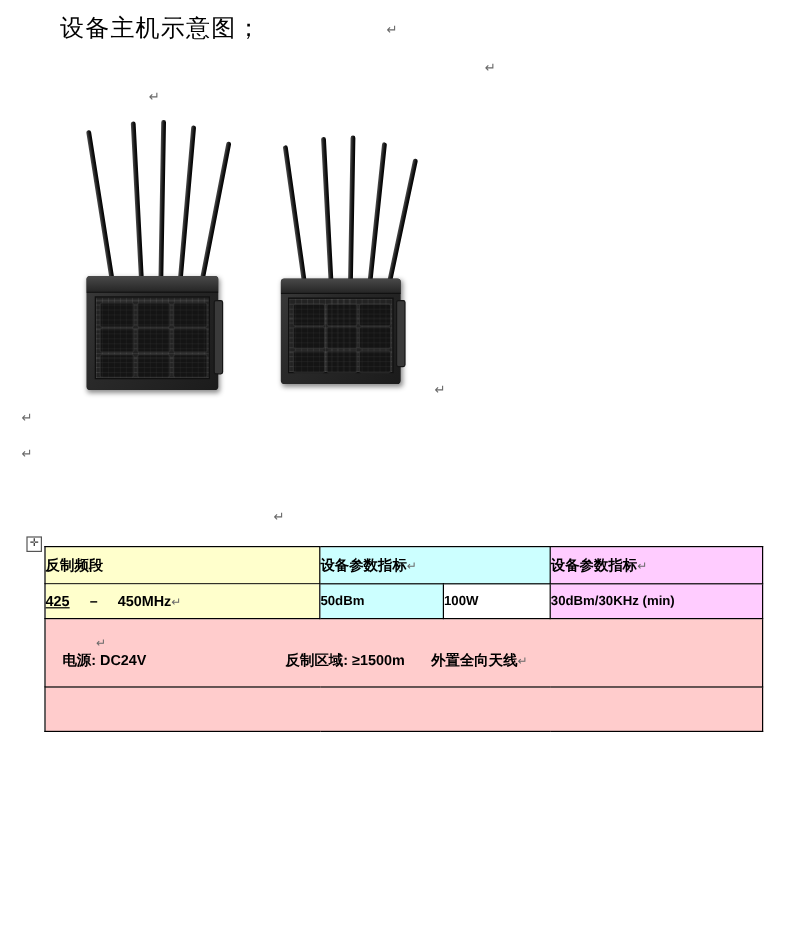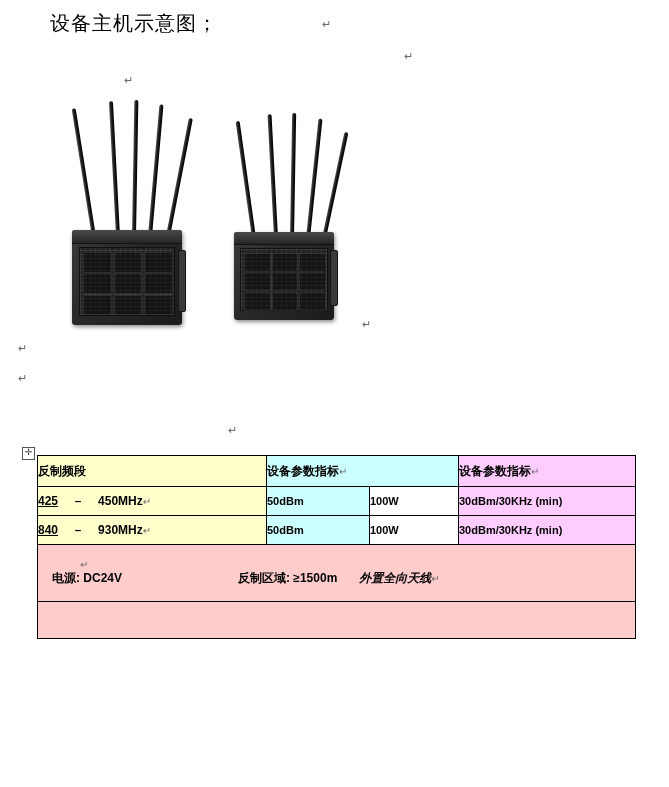--- a/index.html
+++ b/index.html
@@ -140,21 +140,21 @@
     font-size: 12px;
     padding-left: 14px;
     vertical-align: middle;
   }
   .footer-row2 td {
     background: #ffcccc;
     height: 36px;
   }
   .foot-inner { position: relative; }
   .foot-inner .seg2 { margin-left: 116px; }
-  .foot-inner .seg3 { margin-left: 22px; font-style: italic; }
+  .foot-inner .seg3 { margin-left: 22px; }
 
   .mark {
     color: #6a6a6a;
     font-weight: normal;
     font-size: 10px;
     font-family: "Liberation Sans", sans-serif;
   }
   .tbl-handle {
     position: absolute;
     left: 22px;
@@ -249,28 +249,20 @@
 
       <tr>
         <td class="col-band band-cell">
           <span class="lo">425</span><span class="dash">－</span><span class="hi">450MHz</span><span class="mark">↵</span>
         </td>
         <td class="col-avg">50dBm</td>
         <td class="col-avg2">100W</td>
         <td class="col-chan">30dBm/30KHz (min)</td>
       </tr>
 
-      <tr>
-        <td class="col-band band-cell">
-          <span class="lo">840</span><span class="dash">－</span><span class="hi">930MHz</span><span class="mark">↵</span>
-        </td>
-        <td class="col-avg">50dBm</td>
-        <td class="col-avg2">100W</td>
-        <td class="col-chan">30dBm/30KHz (min)</td>
-      </tr>
 
 
 
 
 
       <tr class="footer-row">
         <td colspan="4">
           <div class="foot-inner">
             <span class="mark" style="display:block; margin-left:28px;">↵</span>
             <span>电源: DC24V</span><span class="seg2">反制区域: ≥1500m</span><span class="seg3">外置全向天线</span><span class="mark">↵</span>

